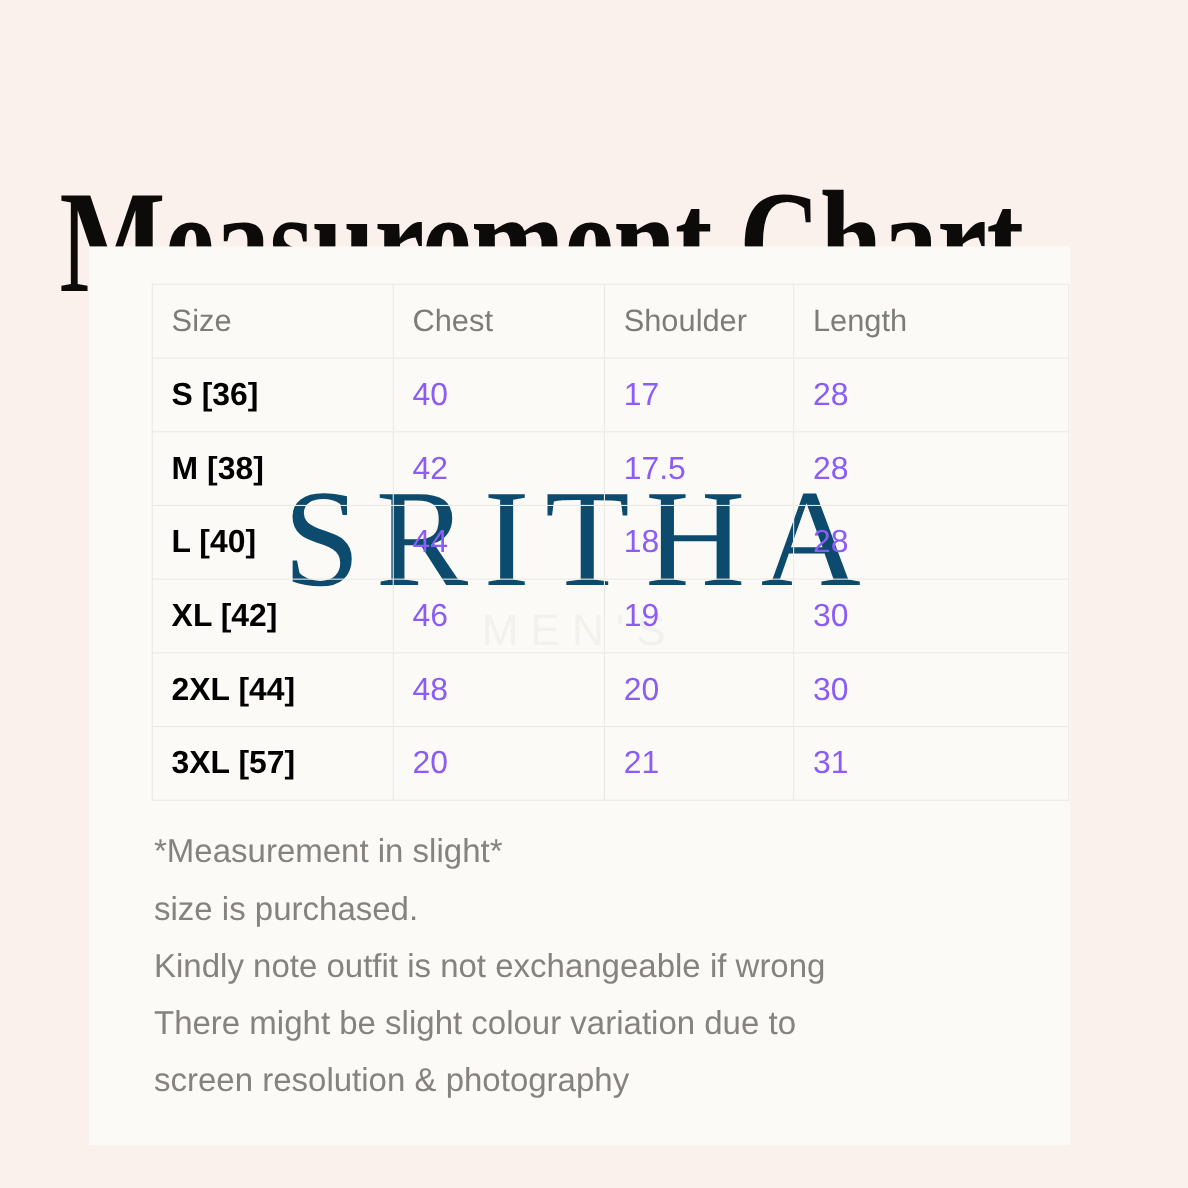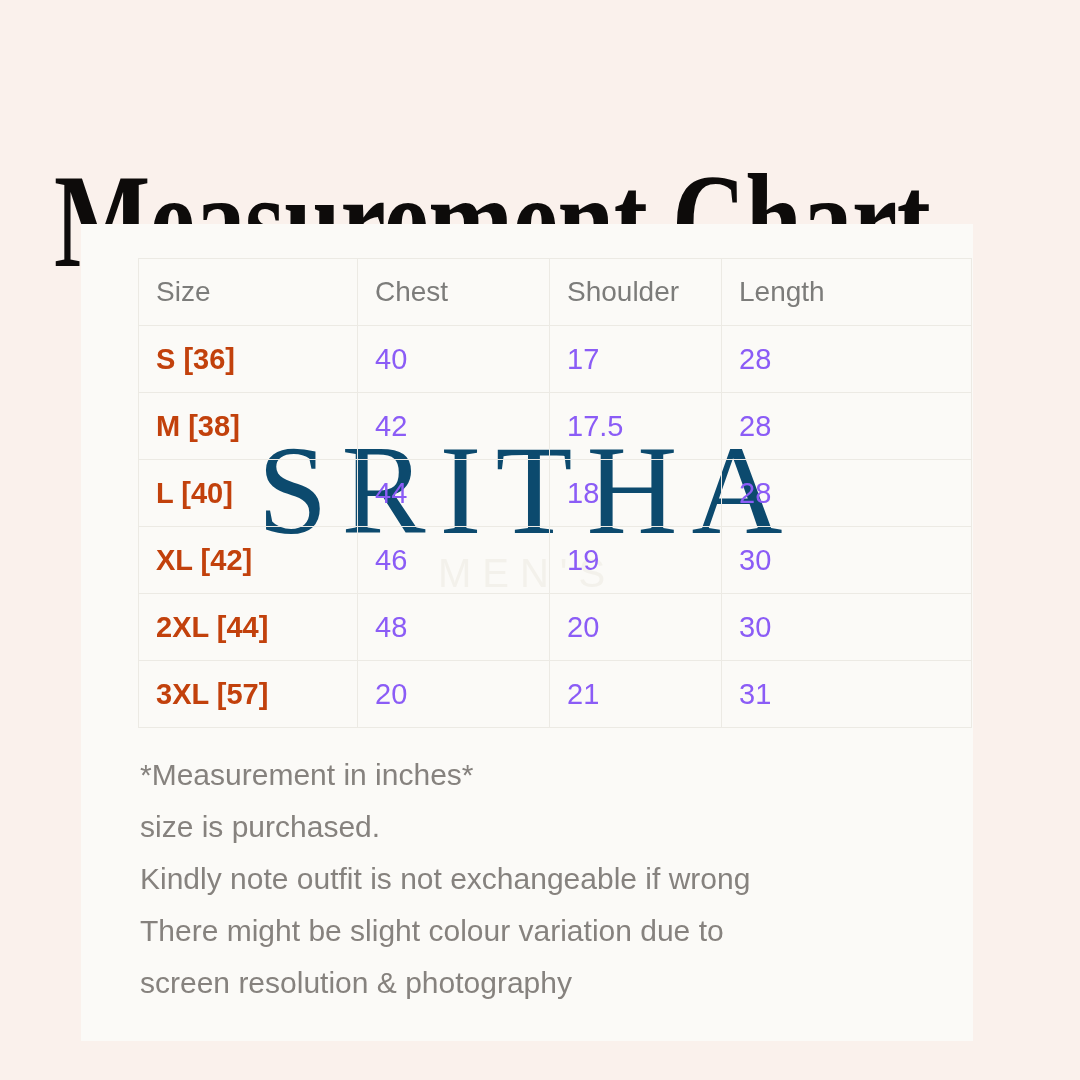--- a/index.html
+++ b/index.html
@@ -97,21 +97,21 @@
     background: transparent;
   }
   #size-table th {
     font-weight: normal;
     font-size: 28px;
     color: #7c7c7a;
   }
   #size-table td.size-cell {
     font-weight: bold;
     font-size: 29px;
-    color: #c2410c;
+    color: #000000;
   }
 
   
   #notes {
     position: absolute;
     left: 59px;
     top: 525px;
     width: 800px;
   }
   #notes .note-line {
@@ -182,20 +182,20 @@
       <tr>
         <td class="size-cell">3XL [57]</td>
         <td>20</td>
         <td>21</td>
         <td>31</td>
       </tr>
     </tbody>
   </table>
 
   <div id="notes">
-    <div class="note-line">*Measurement in inches*</div>
+    <div class="note-line">*Measurement in slight*</div>
     <div class="note-line">size is purchased.</div>
     <div class="note-line">Kindly note outfit is not exchangeable if wrong</div>
     <div class="note-line">There might be slight colour variation due to</div>
     <div class="note-line">screen resolution &amp; photography</div>
   </div>
 
 </div>
 
 </body></html>

